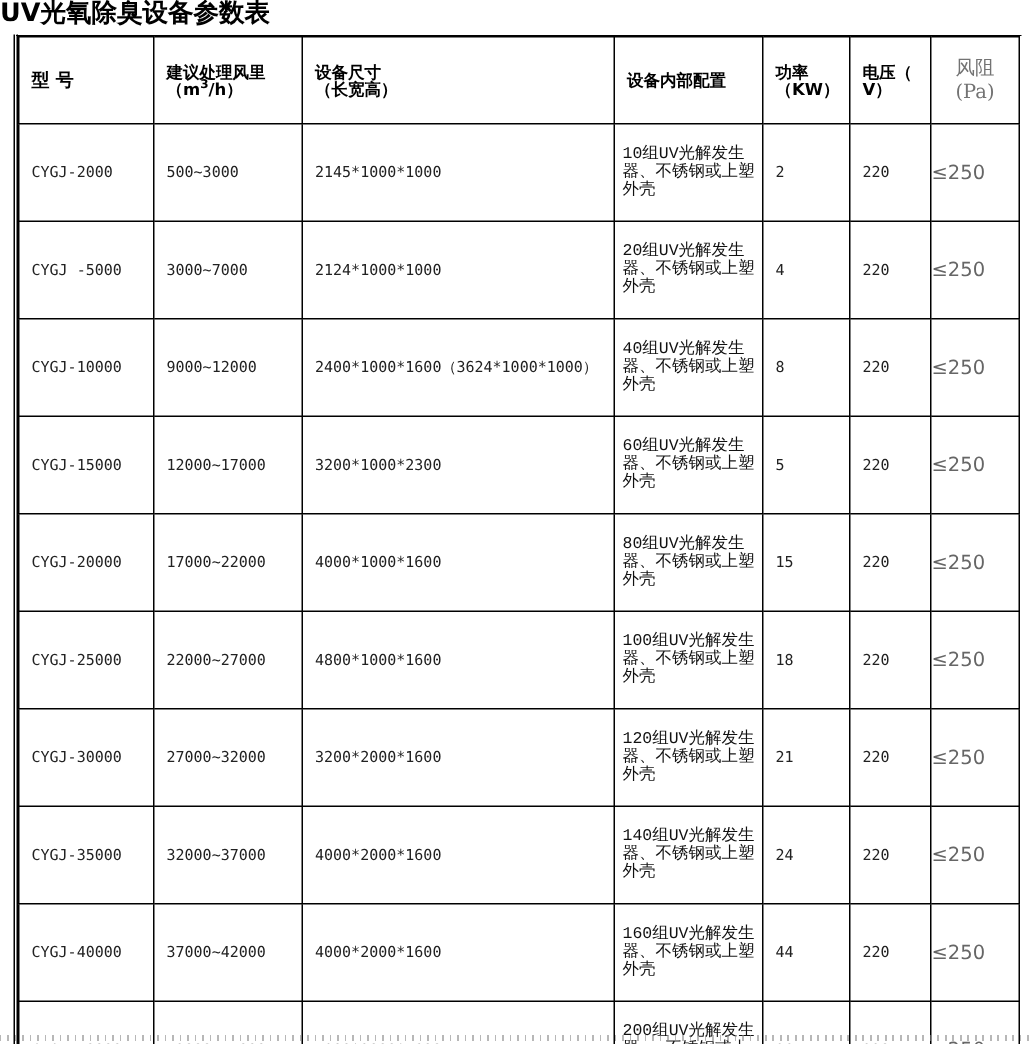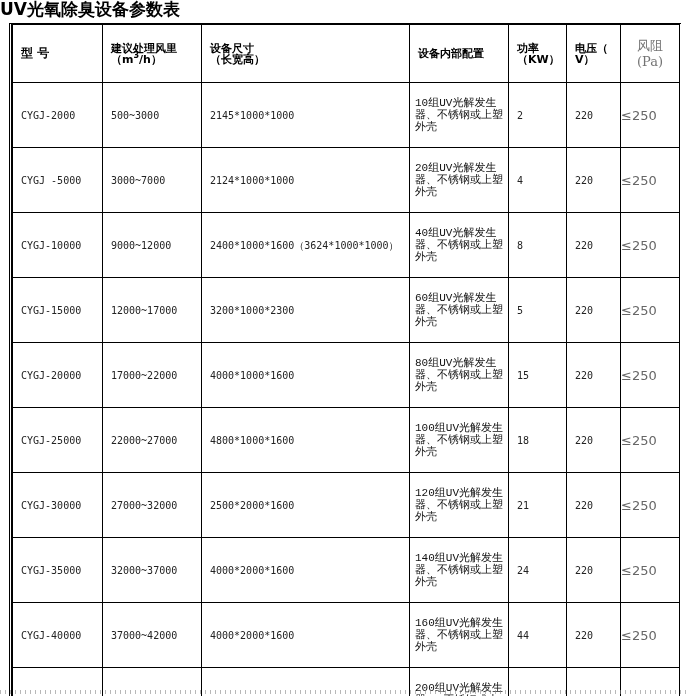--- a/index.html
+++ b/index.html
@@ -185,21 +185,21 @@
           <td>22000~27000</td>
           <td>4800*1000*1600</td>
           <td class="config">100组UV光解发生器、不锈钢或上塑外壳</td>
           <td>18</td>
           <td>220</td>
           <td class="resist">≤250</td>
         </tr>
         <tr>
           <td>CYGJ-30000</td>
           <td>27000~32000</td>
-          <td>2500*2000*1600</td>
+          <td>3200*2000*1600</td>
           <td class="config">120组UV光解发生器、不锈钢或上塑外壳</td>
           <td>21</td>
           <td>220</td>
           <td class="resist">≤250</td>
         </tr>
         <tr>
           <td>CYGJ-35000</td>
           <td>32000~37000</td>
           <td>4000*2000*1600</td>
           <td class="config">140组UV光解发生器、不锈钢或上塑外壳</td>

